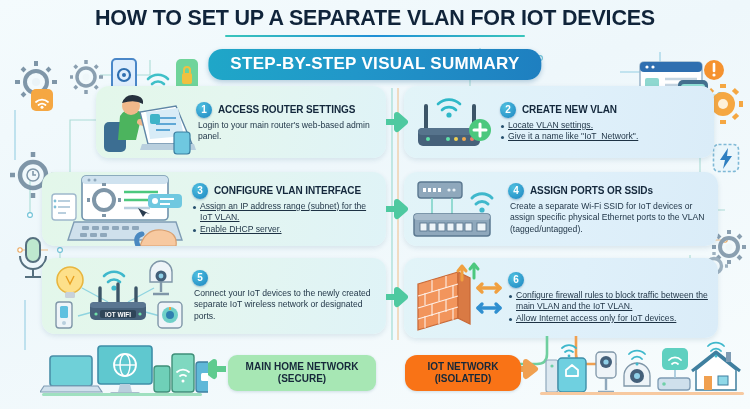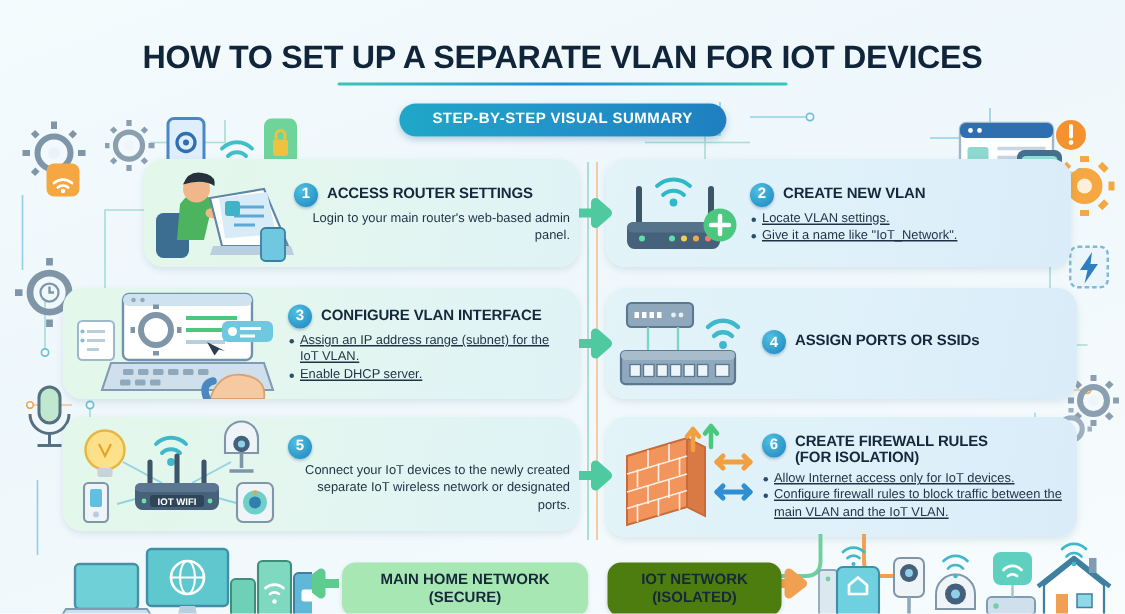--- a/index.html
+++ b/index.html
@@ -2,41 +2,41 @@
 <html><head>
 <meta charset="utf-8">
 <style>
   * { box-sizing: border-box; margin:0; padding:0; }
   body {
     width:750px; height:409px; overflow:hidden;
     font-family:"Liberation Sans", sans-serif;
     background:linear-gradient(160deg,#f4fbfd 0%,#eef7fb 40%,#f7fcfd 100%);
     position:relative;
   }
-  .stage { position:absolute; inset:0;margin-top:20px; }
+  .stage { position:absolute; inset:0; }
 
   
   .circuit { position:absolute; inset:0; pointer-events:none; }
 
   
   .title-wrap { position:absolute; top:6px; left:0; width:750px; text-align:center; }
   .title {
     font-size:21.5px; font-weight:bold; letter-spacing:-0.2px;
     color:#10243a; white-space:nowrap; font-family:"Liberation Sans", sans-serif;
   }
   .title-rule {
     margin:4px auto 0; width:300px; height:2px;
     background:linear-gradient(90deg,#39c5bb,#1f8fd6,#39c5bb);
     border-radius:2px;
   }
   .banner {
     position:absolute; top:49px; left:50%; transform:translateX(-50%);
     padding:5px 22px 6px; border-radius:14px;
     background:linear-gradient(95deg,#1fa7c8 0%,#2196c9 45%,#1e7fc0 100%);
-    color:#fff; font-size:10px; font-weight:bold; letter-spacing:0.3px;
+    color:#fff; font-size:17px; font-weight:bold; letter-spacing:0.3px;
     white-space:nowrap; box-shadow:0 2px 5px rgba(20,90,140,.28);text-align:center;
   }
 
   
   .card {
     position:absolute; border-radius:13px;
     box-shadow:0 2px 5px rgba(40,90,120,.13);
     display:flex; align-items:center; overflow:hidden;
   }
   .card.left  { background:linear-gradient(100deg,#e3f7ea 0%,#e4f6ef 45%,#dff3f7 100%); }
@@ -51,41 +51,41 @@
     background:radial-gradient(circle at 35% 30%,#4fc0e0,#1c84c0);
     color:#fff; font-size:10px; font-weight:bold;
     display:flex; align-items:center; justify-content:center;
     box-shadow:0 1px 2px rgba(0,60,110,.3);
   }
   .step-title {
     font-size:10px; font-weight:bold; color:#14283c; letter-spacing:-0.1px;
     line-height:1.12; white-space:nowrap;
   }
   .step-title.two-line { white-space:normal; }
-  .step-text { font-size:8.6px; color:#1d3244; line-height:1.32;text-align:right; }
+  .step-text { font-size:8.6px; color:#1d3244; line-height:1.32; }
   ul.step-list { list-style:none; }
   ul.step-list li { position:relative; padding-left:8px; font-size:8.6px; color:#1d3244; line-height:1.33;text-decoration:underline; }
   ul.step-list li::before {
     content:""; position:absolute; left:1px; top:5px;
     width:3px; height:3px; border-radius:50%; background:#27506e;
   }
   .para { padding-left:2px; }
 
   
   .arrow { position:absolute; }
 
   
   .net-label {
     position:absolute; border-radius:9px; text-align:center;
     font-size:10px; font-weight:bold; color:#16283a; line-height:1.2;
     padding:6px 10px; white-space:nowrap;
     box-shadow:0 1px 3px rgba(40,90,120,.18);
   }
   .net-label.secure  { background:#a7e7b4; }
-  .net-label.isolated{ background:#4d7c0f; }
+  .net-label.isolated{ background:#f97316;border-radius:12px; }
 </style>
 </head>
 <body>
 
 <div class="stage">
 
   <svg class="circuit" width="750" height="409" viewBox="0 0 750 409">
     <g fill="none" stroke="#9fd8cf" stroke-width="1.1" opacity="0.85">
       <path d="M70 190 L70 120 L120 120"></path>
       <path d="M60 250 L60 320 L110 320"></path>
@@ -405,20 +405,21 @@
             <rect x="73" y="51" width="9" height="8"></rect>
           </g>
         </g>
       </svg>
     </div>
     <div class="card-body">
       <div class="step-head">
         <span class="badge">4</span>
         <span class="step-title">ASSIGN PORTS OR SSIDs</span>
       </div>
+      <div class="step-text para">Create a separate Wi-Fi SSID for IoT devices or assign specific physical Ethernet ports to the VLAN (tagged/untagged).</div>
     </div>
   </div>
 
   <div class="card left" style="left:42px; top:258px; width:344px; height:76px;">
     <div class="card-art" style="width:150px;height:76px;">
       <svg width="150" height="76" viewBox="0 0 150 76">
         <g>
           <g>
             <circle cx="28" cy="22" r="13" fill="#fde08a" stroke="#e8b63f" stroke-width="1.6"></circle>
             <rect x="23" y="34" width="10" height="6" rx="1.5" fill="#c8d2da"></rect>
@@ -504,25 +505,24 @@
             <path d="M74 50 h22"></path>
               <path d="M78 46 l-4 4 l4 4"></path>
               <path d="M92 46 l4 4 l-4 4"></path>
           </g>
         </g>
       </svg>
     </div>
     <div class="card-body">
       <div class="step-head" style="align-items:flex-start;">
         <span class="badge">6</span>
-        <span class="step-title two-line" style="max-width:150px;">CREATE FIREWALL RULES (FOR ISOLATION)</span>
       </div>
       <ul class="step-list">
+        <li>Configure firewall rules to block traffic between the main VLAN and the IoT VLAN.</li>
         <li>Allow Internet access only for IoT devices.</li>
-        <li>Configure firewall rules to block traffic between the main VLAN and the IoT VLAN.</li>
       </ul>
     </div>
   </div>
 
   <svg class="arrow" style="left:386px;top:110px;" width="22" height="24" viewBox="0 0 22 24">
     <path d="M0 12 h12 M11 5 l8 7 l-8 7 z" stroke="#4ec9a0" stroke-width="6" fill="#4ec9a0" stroke-linejoin="round"></path>
   </svg>
   <svg class="arrow" style="left:386px;top:197px;" width="22" height="24" viewBox="0 0 22 24">
     <path d="M0 12 h12 M11 5 l8 7 l-8 7 z" stroke="#4ec9a0" stroke-width="6" fill="#4ec9a0" stroke-linejoin="round"></path>
   </svg>
@@ -539,21 +539,21 @@
     <path d="M38 22 l9 6 l-9 6 z" fill="#f0a050"></path>
   </svg>
 
   <svg class="arrow" style="left:200px;top:358px;" width="26" height="22" viewBox="0 0 26 22">
     <path d="M26 11 h-13 M14 4 l-9 7 l9 7 z" stroke="#5ecb8f" stroke-width="6" fill="#5ecb8f" stroke-linejoin="round"></path>
   </svg>
   <svg class="arrow" style="left:514px;top:358px;" width="26" height="22" viewBox="0 0 26 22">
     <path d="M0 11 h13 M12 4 l9 7 l-9 7 z" stroke="#f0a050" stroke-width="6" fill="#f0a050" stroke-linejoin="round"></path>
   </svg>
 
-  <div class="net-label secure" style="left:228px; top:355px; width:164px;">
+  <div class="net-label secure" style="left:228px; top:355px; width:148px;">
     <span>MAIN HOME NETWORK</span><br>
     <span>(SECURE)</span>
   </div>
   <div class="net-label isolated" style="left:405px; top:355px; width:116px;">
     <span>IOT NETWORK</span><br>
     <span>(ISOLATED)</span>
   </div>
 
   <svg style="position:absolute;left:40px;top:340px;" width="168" height="62" viewBox="0 0 168 62">
     <g>

